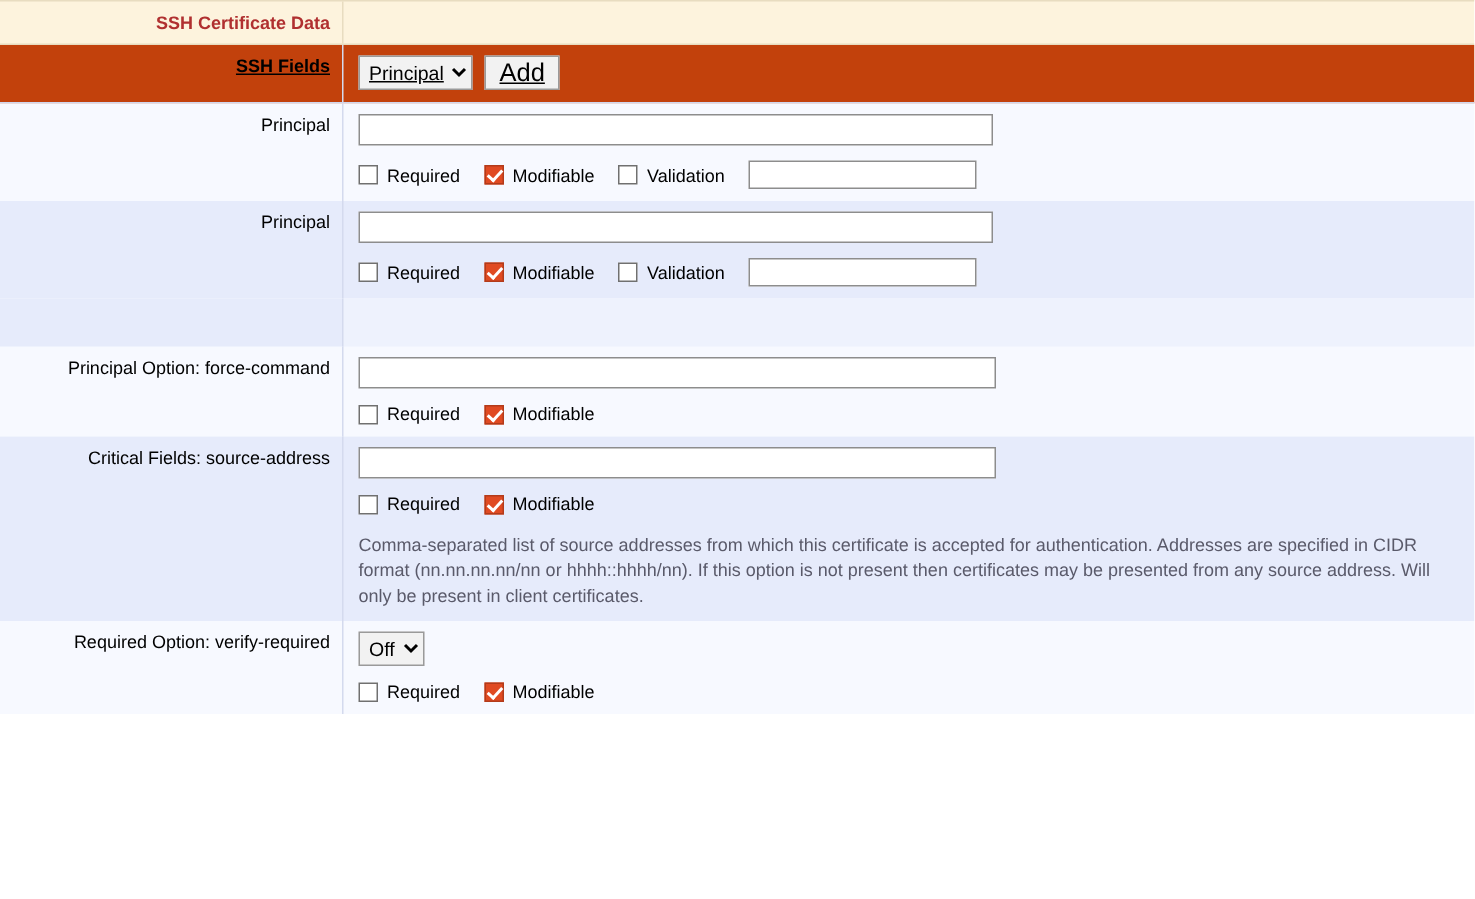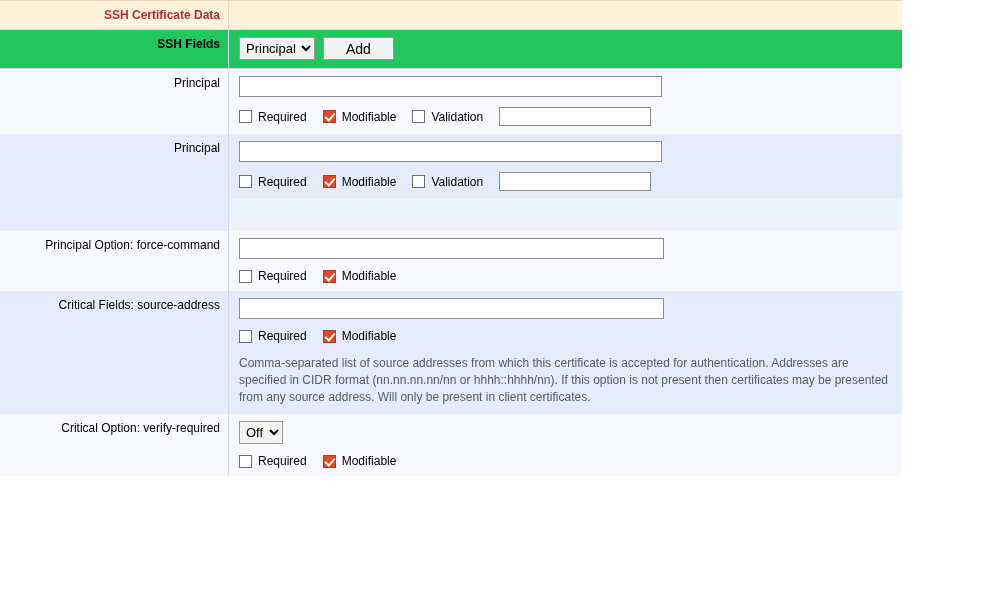--- a/index.html
+++ b/index.html
@@ -15,30 +15,31 @@
     color: #000000;
     overflow: hidden;
   }
   .form {
     width: 983px;
     border-collapse: collapse;
   }
   .row {
     display: flex;
     align-items: stretch;
-    width: 902px;
+    width: 983px;
   }
   .row-header {
     background: #fdf3dd;
     border-top: 1px solid #e8dcc0;
     border-bottom: 1px solid #e8dcc0;
   }
   .row-fields {
-    background: #22c55e;
+    background: #c2410c;
     border-bottom: 1px solid #cfd6ee;
+    text-decoration: underline;
   }
   .row-alt-light {
     background: #f7f9ff;
   }
   .row-alt-blue {
     background: #e6ebfb;
   }
   .row-spacer {
     background: #eef2fd;
   }
@@ -96,23 +97,23 @@
     background: #f2f2f2;
     color: #000;
     padding: 1px 2px;
   }
   select.dropdown.small {
     font-size: 13px;
     height: 23px;
   }
   button.btn {
     font-family: "Liberation Sans", sans-serif;
-    font-size: 14px;
+    font-size: 17px;
     height: 23px;
-    padding: 1px 22px;
+    padding: 1px 9px;
     border: 1px solid #9a9a9a;
     background: #f2f2f2;
     color: #000;
     cursor: pointer;
     text-align: right;
   }
   .opts-line {
     display: flex;
     align-items: center;
     margin-top: 10px;
@@ -275,21 +276,21 @@
         <div class="opt">
           <span class="checkbox checked"></span>
           <span class="opt-label">Modifiable</span>
         </div>
       </div>
       <div class="help-text">Comma-separated list of source addresses from which this certificate is accepted for authentication. Addresses are specified in CIDR format (nn.nn.nn.nn/nn or hhhh::hhhh/nn). If this option is not present then certificates may be presented from any source address. Will only be present in client certificates.</div>
     </div>
   </div>
 
   <div class="row row-alt-light">
-    <div class="label-cell">Critical Option: verify-required</div>
+    <div class="label-cell">Required Option: verify-required</div>
     <div class="content-cell">
       <select class="dropdown small">
         <option>Off</option>
       </select>
       <div class="opts-line">
         <div class="opt">
           <span class="checkbox"></span>
           <span class="opt-label">Required</span>
         </div>
         <div class="opt">

